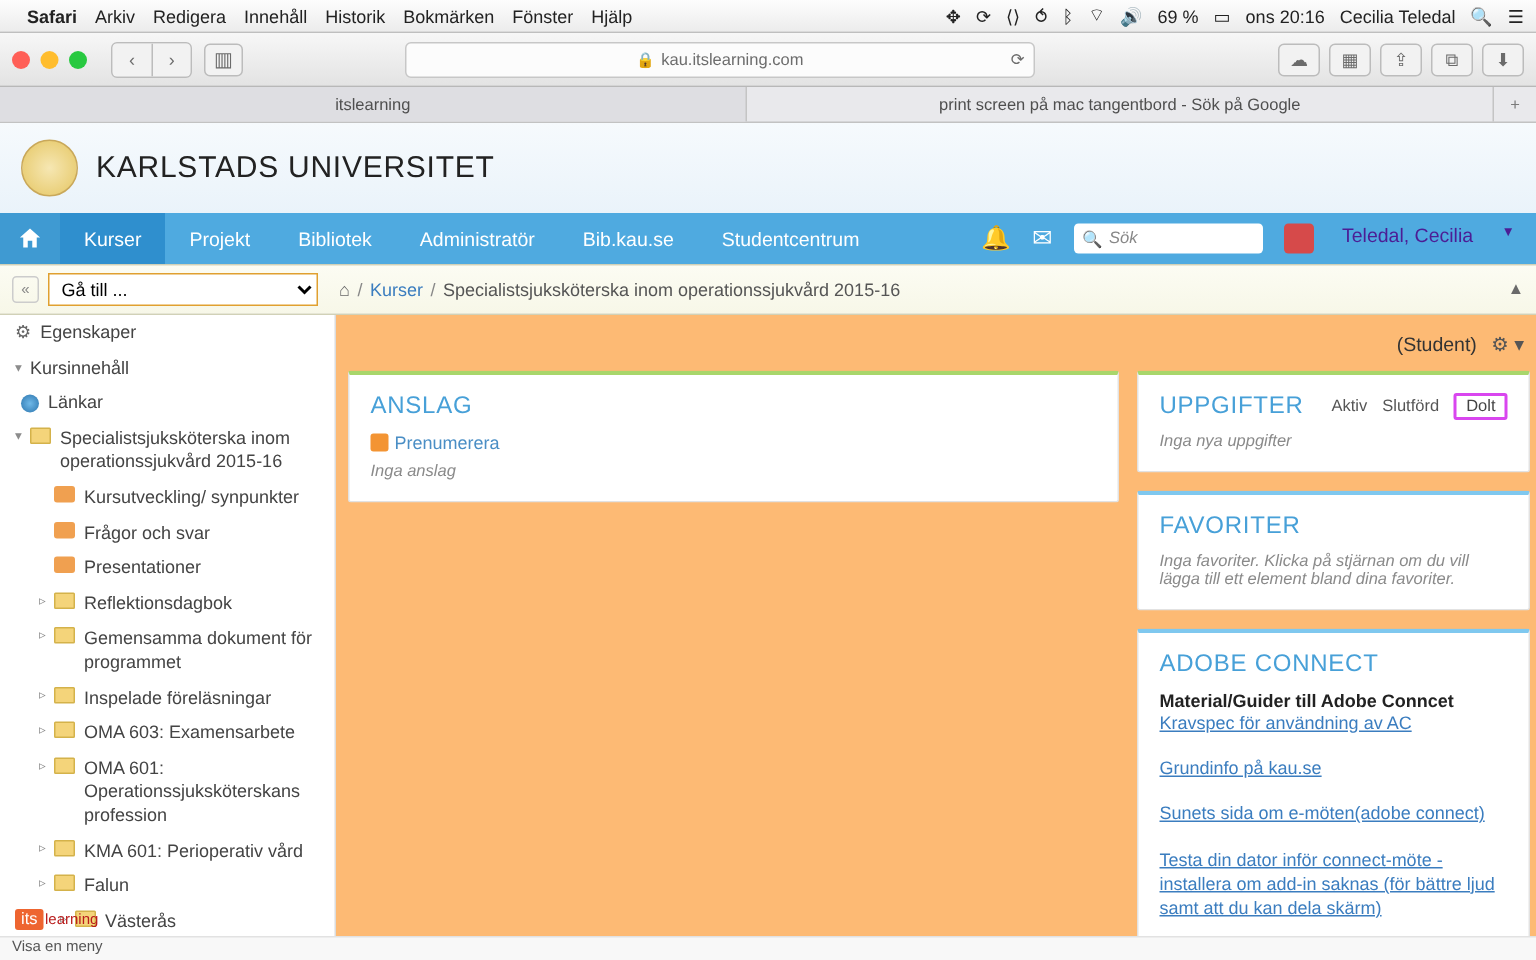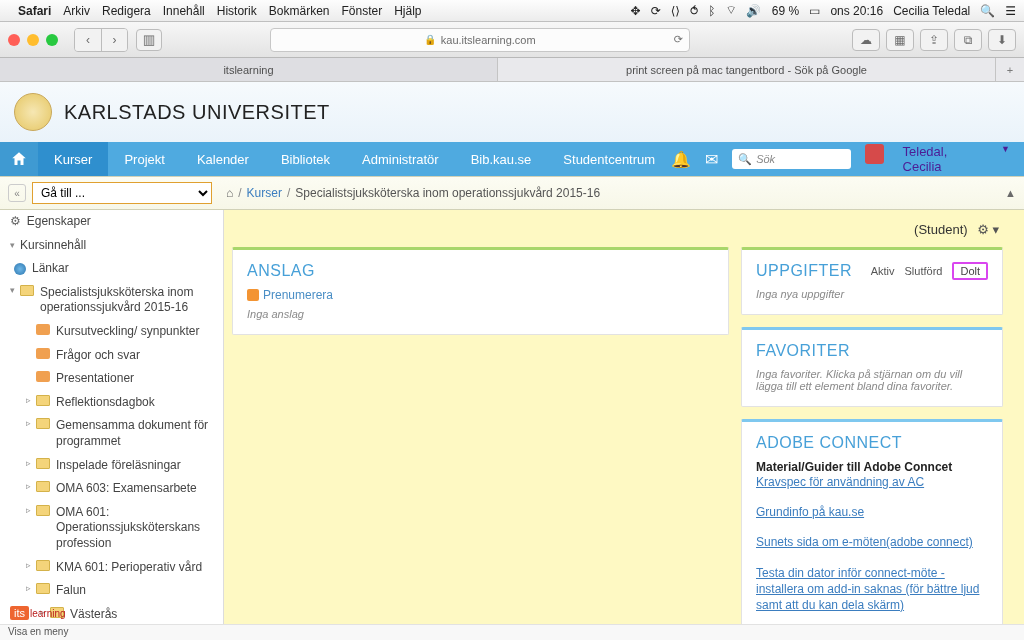--- a/index.html
+++ b/index.html
@@ -66,21 +66,21 @@
 .sidebar .caret-icon{ width:10px; display:inline-block; color:#8c8c8c; font-size:9px;}
 .sidebar .folder{ width:14px; height:11px; background:#f4d47a; border:1px solid #d4b24a; border-radius:1px; display:inline-block; margin-right:6px;}
 .sidebar .chat{ width:14px; height:11px; background:#f0a050; border-radius:2px; display:inline-block; margin-right:6px;}
 .sidebar .globe{ width:12px; height:12px; background:radial-gradient(circle,#6fb8e8,#2b74ad); border-radius:50%; display:inline-block; margin-right:6px;}
 .sidebar .indent1{ padding-left:14px;}
 .sidebar .indent2{ padding-left:26px;}
 .itslearning-logo { position:absolute; bottom:0; left:0; width:224px; padding:4px 10px; }
 .itslearning-logo .box{ display:inline-block; background:#ee6530; color:#fff; font-size:11px; padding:1px 4px; border-radius:2px; margin-right:1px;}
 .itslearning-logo .txt{ color:#b91c1c; font-size:10px;}
 
-.main { flex:1; background:#fef9c3; padding:8px 21px 8px 8px; position:relative; overflow:hidden;}
+.main { flex:1; background:#fdba74; padding:8px 4px 8px 8px; position:relative; overflow:hidden;}
 .rolebar { text-align:right; font-size:13px; color:#333; padding:4px 4px 10px 0;}
 .rolebar .gear{ margin-left:6px; color:#555;}
 .cols { display:flex; gap:12px; align-items:flex-start;}
 .col-left{ flex:1; }
 .col-right{ width:262px; display:flex; flex-direction:column; gap:12px;}
 
 .panel { background:#fff; border:1px solid #e2e2e2; border-top:3px solid #a8d66b; border-radius:2px; padding:12px 14px 14px 14px;}
 .panel.blue{ border-top-color:#7fc8ef;}
 .panel h3{ font-size:16px; font-weight:400; color:#47a0d8; letter-spacing:0.5px; margin-bottom:8px;}
 .panel .sub{ color:#4a8ec5; font-size:12px; display:flex; align-items:center; gap:4px; margin-bottom:6px;}
@@ -164,21 +164,20 @@
 </div>
 
 <div class="mainnav">
   <div class="home">
     <svg width="18" height="18" viewBox="0 0 24 24" fill="#fff">
         <path d="M12 3l9 8h-3v9h-4v-6h-4v6H6v-9H3z"></path>
       </svg>
   </div>
   <div class="navitem active">Kurser</div>
   <div class="navitem">Projekt</div>
-  <div class="navitem">Kalender</div>
   <div class="navitem">Bibliotek</div>
   <div class="navitem">Administratör</div>
   <div class="navitem">Bib.kau.se</div>
   <div class="navitem">Studentcentrum</div>
   <div class="navright">
     <span style="font-size:16px">🔔</span>
     <span style="font-size:16px">✉</span>
     <div class="search">
         <span class="mag">🔍</span>
         <span>Sök</span>

